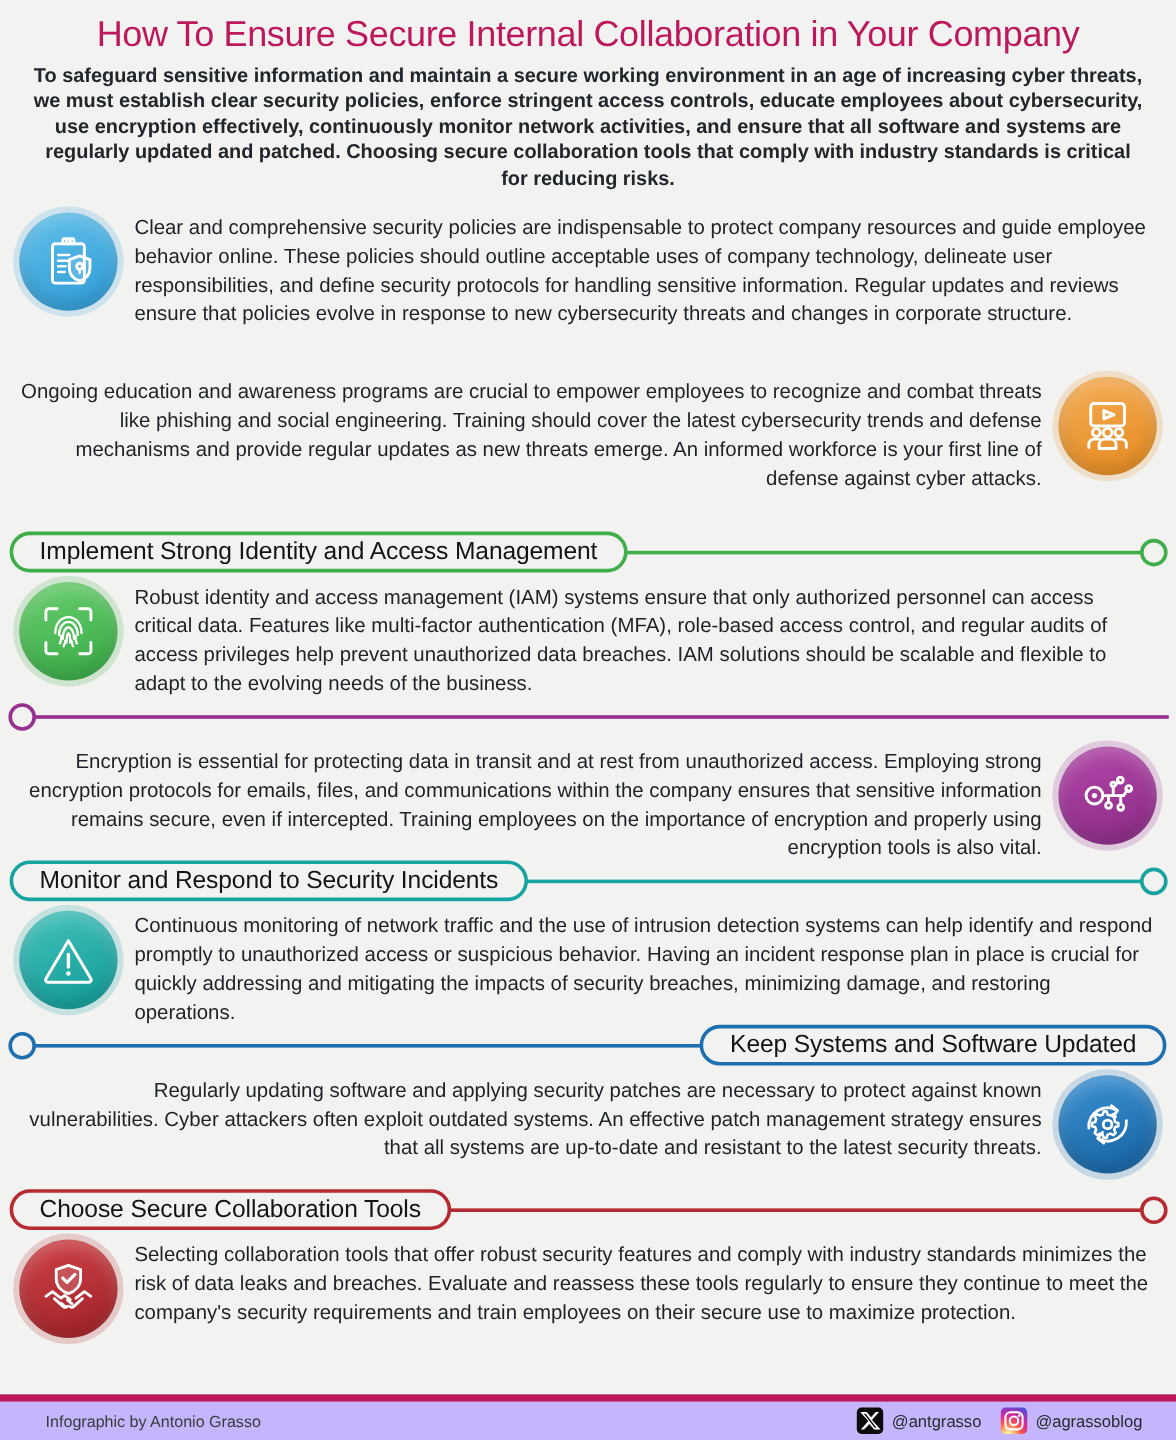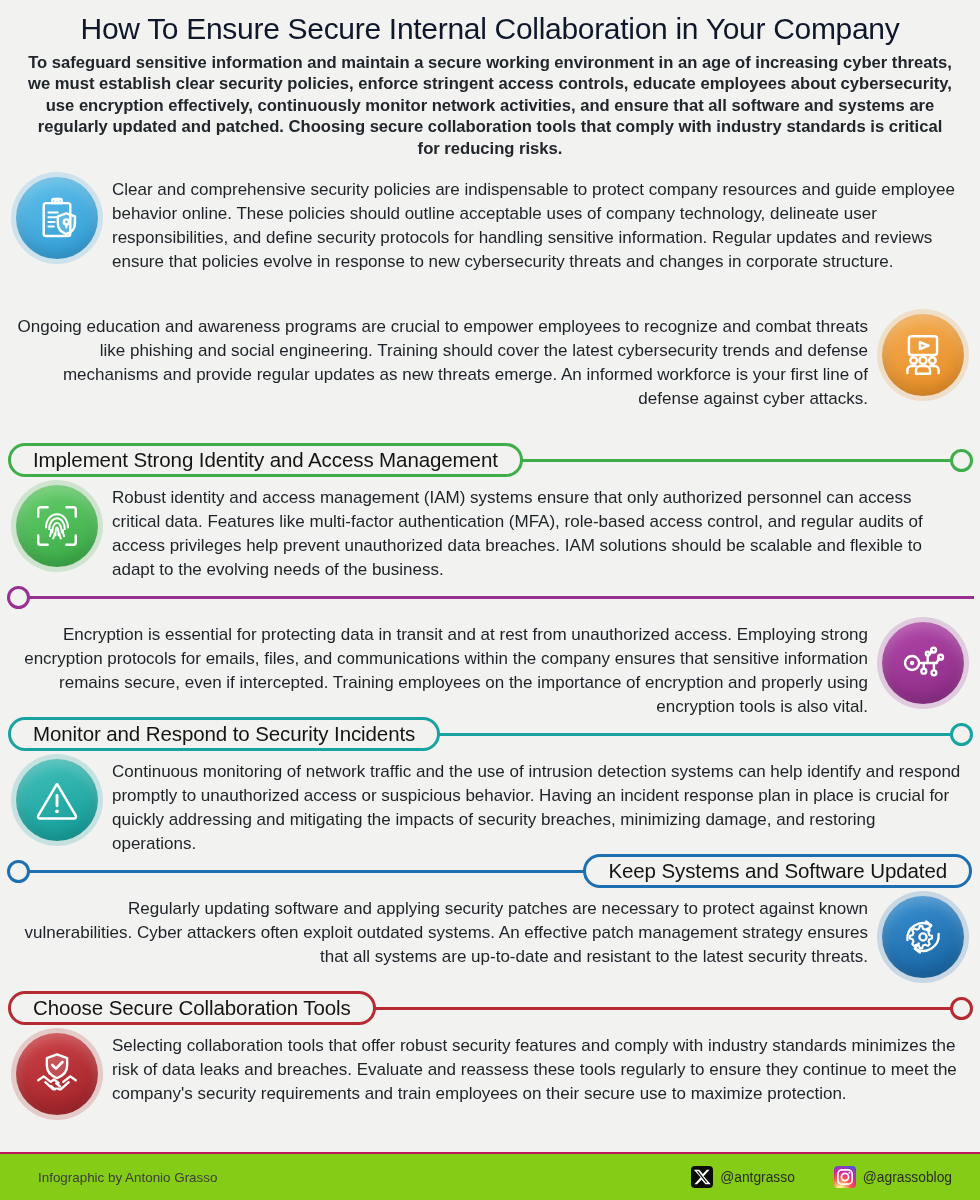--- a/index.html
+++ b/index.html
@@ -14,21 +14,21 @@
     position: relative;
   }
 
   
   .header { padding: 12px 16px 4px 16px; text-align: center; }
   .title {
     font-size: 30px;
     font-weight: 400;
     letter-spacing: -0.3px;
     line-height: 1.12;
-    color: #0f172a;
+    color: #be185d;
   }
   .intro {
     font-size: 16.6px;
     line-height: 1.30;
     color: #20262b;
     margin-top: 6px;
     padding: 0 12px;
     font-weight: bold;
   }
 
@@ -121,29 +121,29 @@
     color: #1c2227;
     padding-top: 1px;
     flex: 1 1 auto;
   }
   .desc.align-right { text-align: right; }
 
   
   .footer {
     position: absolute;
     left: 0; right: 0; bottom: 0;
-    height: 48px;
-    border-top: 2px solid #be185d;
-    background: #84cc16;
+    height: 38px;
+    border-top: 6px solid #be185d;
+    background: #c4b5fd;
     display: flex;
     align-items: center;
     padding: 0 28px 0 38px;
   }
   .credit { font-size: 13.4px; color: #3c3c3c; }
-  .socials { margin-left: auto; display: flex; align-items: flex-end; gap: 39px; }
+  .socials { margin-left: auto; display: flex; align-items: flex-end; gap: 16px; }
   .social { display: flex; align-items: center; gap: 7px; }
   .social-handle { font-size: 13.8px; color: #2a2a2a; }
   .sq { width: 22px; height: 22px; border-radius: 4px; display: block; }
   .sq.x { background: #0b0b0b; }
   .sq.ig {
     background:
       radial-gradient(circle at 28% 105%, #fdf497 0%, #fdf497 8%, #fd5949 38%, #d6249f 62%, #285AEB 100%);
   }
   .sq svg { width: 22px; height: 22px; }
 </style>

